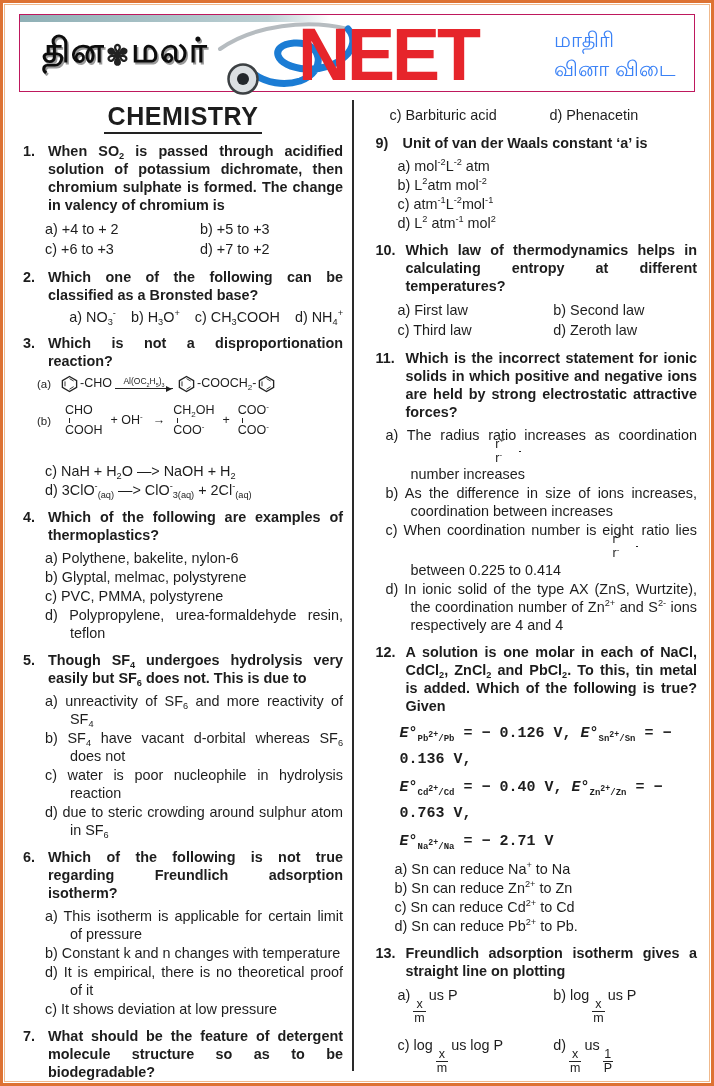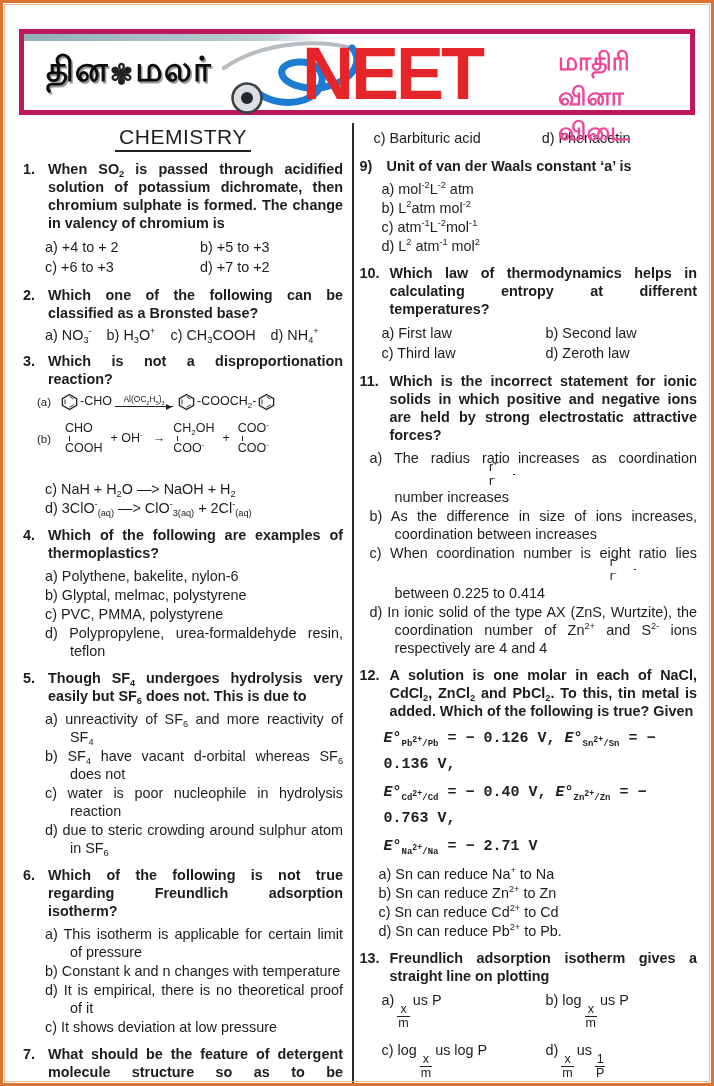--- a/index.html
+++ b/index.html
@@ -1,49 +1,49 @@
 <!DOCTYPE html>
 <html><head>
 <meta charset="utf-8">
 <style>
   html,body{margin:0;padding:0;background:#fff;}
   .page{position:relative;width:714px;height:1086px;box-sizing:border-box;
         border:3px solid #dd7233;outline:1px solid #f0b98c;outline-offset:-5px;
         background:#fff;overflow:hidden;
         font-family:"Liberation Sans",sans-serif;color:#1d1d1d;}
   
-  .header{position:relative;margin:26px 16px 5px 16px;height:76px;
-          border:5px solid #be185d;background:#fff;}
+  .header{position:relative;margin:11px 16px 5px 16px;height:76px;
+          border:1px solid #be185d;background:#fff;}
   .teal-bar{position:absolute;top:0;left:0;width:46%;height:7px;
             background:linear-gradient(to right,#8fb0b6,#bccfd3 80%,rgba(255,255,255,0));}
   .logo{position:absolute;left:22px;top:16px;font-size:34px;font-weight:bold;color:#0d0d0d;
         letter-spacing:1px;text-shadow:1.5px 1.5px 0 #9a9a9a;white-space:nowrap;}
   .logo .flower{font-size:28px;vertical-align:-3px;margin:0 1px;text-shadow:none;color:#222;}
   .steth{position:absolute;left:196px;top:2px;}
   .brand{position:absolute;left:278px;top:2px;font-size:72px;line-height:72px;font-weight:bold;
          color:#e6252b;letter-spacing:-3px;transform:scaleY(1.04);transform-origin:top;}
-  .tagline{position:absolute;left:534px;top:10px;font-size:25px;font-weight:bold;
-           line-height:1.4;color:#ec4899;}
+  .tagline{position:absolute;left:534px;top:10px;font-size:21px;font-weight:normal;
+           line-height:1.4;color:#3b82f6;}
   
   .content{display:flex;align-items:stretch;padding:3px 14px 0 20px;height:974px;box-sizing:border-box;}
   .col-left{width:320px;padding-right:9px;}
   .vdiv{width:1.5px;background:#2a2a2a;}
-  .col-right{flex:1;padding-left:6px;min-width:0;}
+  .col-right{flex:1;padding-left:22px;min-width:0;}
   
   .qtitle{text-align:center;margin:2px 0 8px;}
-  .qtitle span{display:inline-block;font-size:21px;font-weight:normal;letter-spacing:.5px;
+  .qtitle span{display:inline-block;font-size:25px;font-weight:bold;letter-spacing:.5px;
                border-bottom:2.5px solid #222;padding:0 4px 1px;}
   .q{margin:0 0 9px;}
   .qh{display:flex;font-weight:bold;text-align:justify;font-size:14.4px;line-height:18px;}
   .qn{flex:0 0 25px;}
   .qx{flex:1;}
   .opts{margin:5px 0 0 22px;font-size:14.4px;line-height:18px;}
   .opt{padding-left:25px;text-indent:-25px;text-align:justify;margin:1px 0;}
   .grid2{display:grid;grid-template-columns:52% 48%;}
-  .inline-opts{display:flex;gap:15px;margin:5px 0 0 22px;font-size:14.4px;white-space:nowrap;}
+  .inline-opts{display:flex;gap:15px;margin:5px 0 0 22px;font-size:14.4px;white-space:nowrap;justify-content:flex-end;}
   sub,sup{font-size:64%;line-height:0;}
   sup{vertical-align:super;}
   sub{vertical-align:-3px;}
   
   .struct{display:flex;align-items:center;margin:5px 0 5px 14px;font-size:12.5px;line-height:1.1;}
   .slab{font-size:11.5px;margin-right:8px;}
   .ring{flex:0 0 auto;margin:0 1px;}
   .rxnarrow{position:relative;width:58px;height:11px;border-bottom:1.4px solid #222;margin:0 3px 3px;}
   .rxnarrow::after{content:"";position:absolute;right:-2px;bottom:-4.4px;
                    border:3.8px solid transparent;border-left:6.5px solid #222;}

